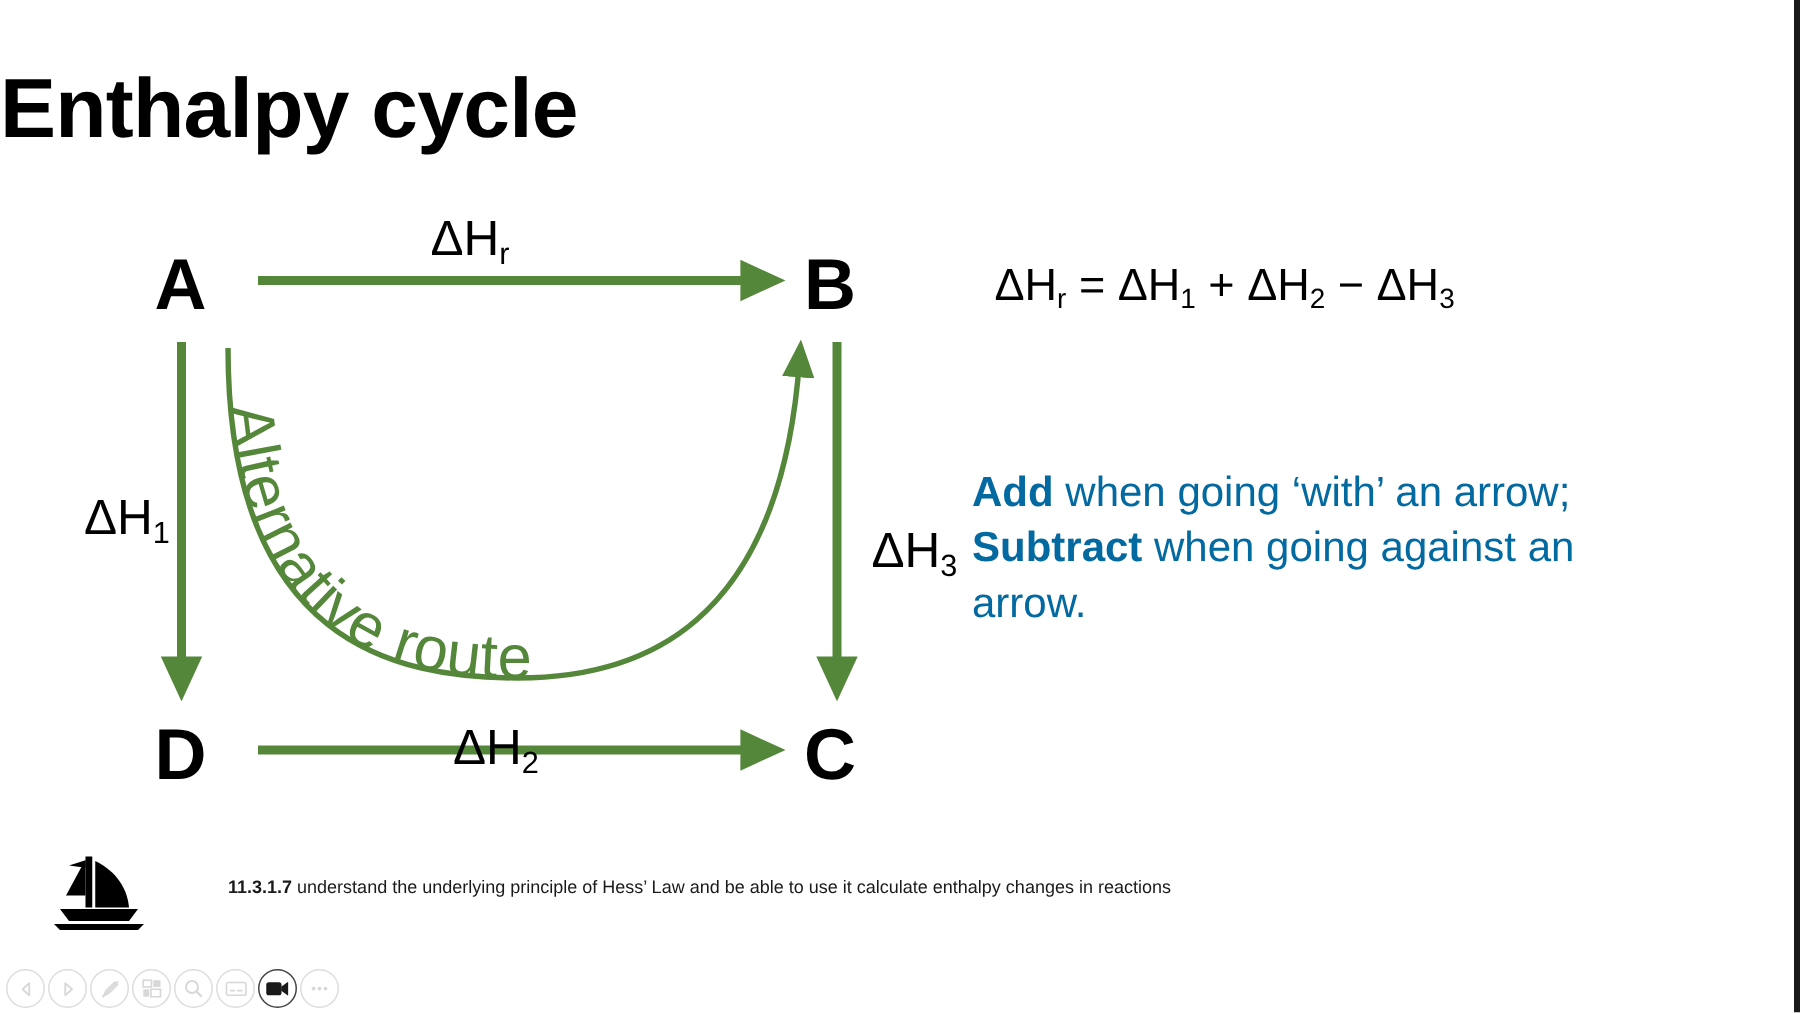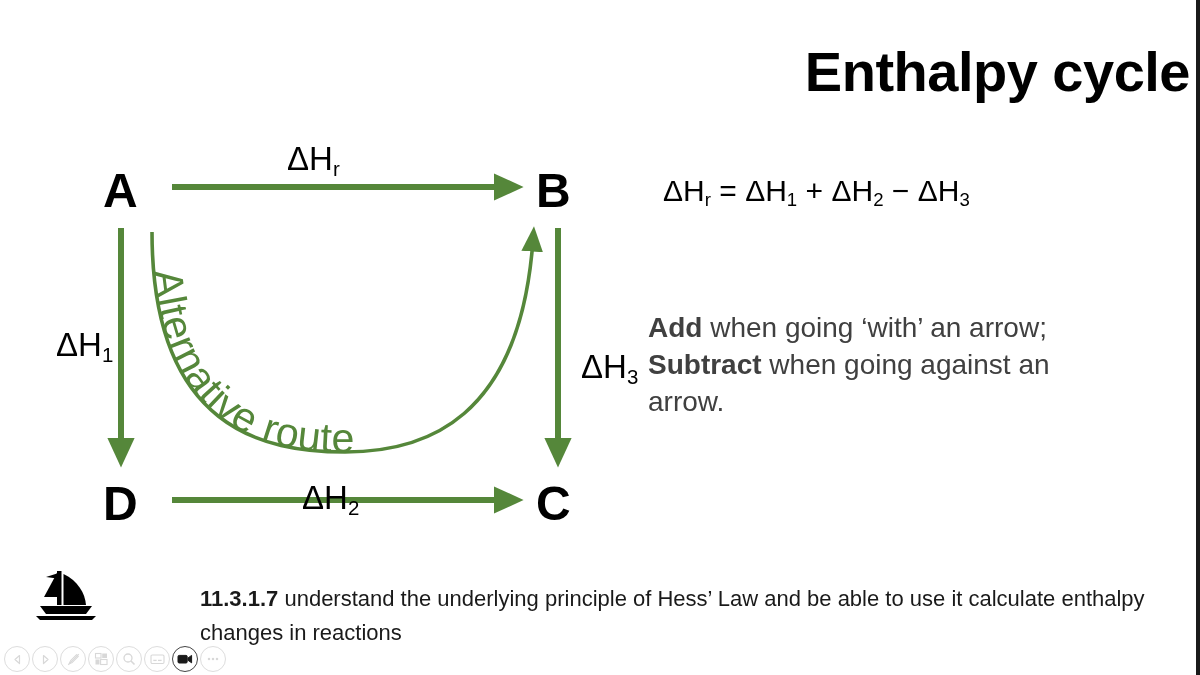--- a/index.html
+++ b/index.html
@@ -19,21 +19,21 @@
     border-right: 4px solid #1a1a1a;
     box-sizing: border-box;
   }
 
   
   #title {
     position: absolute;
     left: 0;
     top: 44px;
     width: 1190px;
-    text-align: right;
+    text-align: left;
     font-size: 56px;
     font-weight: bold;
     color: #000000;
     letter-spacing: -0.5px;
     line-height: 1;
   }
 
   
   .corner-label {
     position: absolute;
@@ -94,42 +94,41 @@
     bottom: -0.28em;
   }
 
   
   #note {
     position: absolute;
     left: 648px;
     top: 310px;
     width: 480px;
     font-size: 28px;
-    color: #404040;
+    color: #0369a1;
     line-height: 1.32;
   }
   #note b { font-weight: bold; }
 
   
   #boat-logo {
     position: absolute;
     left: 30px;
     top: 567px;
     width: 70px;
     height: 60px;
   }
   #footer-text {
     position: absolute;
     left: 152px;
     top: 582px;
     width: 980px;
-    font-size: 22px;
+    font-size: 12px;
     color: #1a1a1a;
     line-height: 1.55;
-    margin-left: 48px;
   }
   #footer-text b { font-weight: bold; }
 
   
   #toolbar {
     position: absolute;
     left: 4px;
     bottom: 3px;
     display: flex;
     align-items: center;

